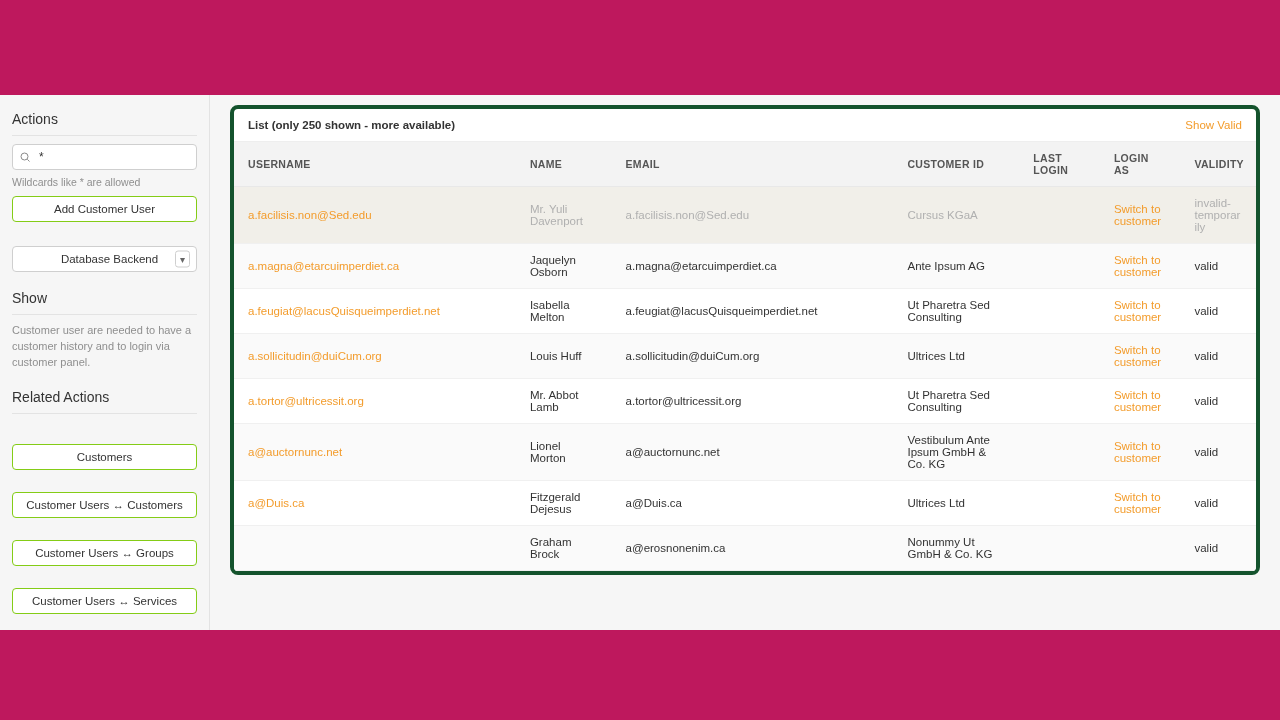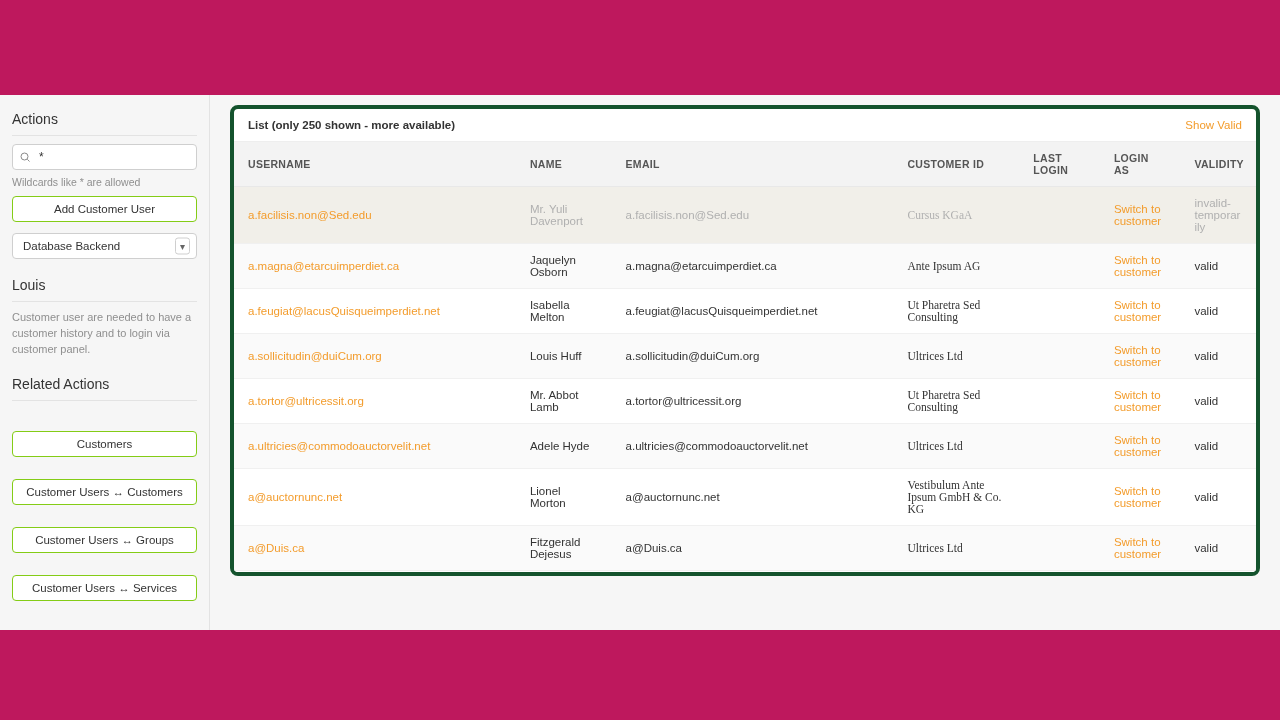--- a/index.html
+++ b/index.html
@@ -30,21 +30,21 @@
   .search-wrap .icon { margin-right:6px; color:#8a8a8a; display:inline-flex; }
   .search-input {
     border:0; outline:0; width:100%; font-size:12px; color:#333;
   }
   .muted-note { color:#8f8f8f; font-size:10.5px; margin:6px 0 8px 0; }
   .btn {
     width:100%; text-align:center; border:1px solid #84cc16; background:#fff;
     color:#333; border-radius:4px; padding:6px 0; font-size:11.5px; cursor:pointer;
   }
   .btn + .btn { margin-top:10px; }
-  .btn.select-like { margin-top:11px; border-color:#cfcfcf; text-align:left;
+  .btn.select-like { margin-top:24px; border-color:#cfcfcf; text-align:center;
     padding-left:10px; position:relative; color:#333; }
   .btn.select-like .chev { position:absolute; right:6px; top:50%; transform:translateY(-50%);
     border:1px solid #cfcfcf; padding:2px 4px; border-radius:3px; color:#666; font-size:10px;}
   .hint-text { color:#8f8f8f; font-size:11px; line-height:1.45; }
   .related .btn { margin-top:22px; }
   
   .main { flex:1; padding:10px 20px; overflow:hidden; }
   .breadcrumb { color:#8a8a8a; font-size:11px; letter-spacing:.3px; margin:6px 0 14px 2px; }
   .breadcrumb .sep { margin:0 8px; color:#bcbcbc; }
   .breadcrumb .current { color:#333; font-weight:600; }
@@ -71,21 +71,21 @@
   tbody tr:nth-child(even) td { background:#fafafa; }
   tbody tr.selected td { background:#f1efe9; }
   tbody tr.selected td.col-name,
   tbody tr.selected td.col-email,
   tbody tr.selected td.col-cust,
   tbody tr.selected td.col-valid { color:#b0b0b0; }
   .link { color:#f39c2c; cursor:pointer; }
   .col-username { width:280px; }
   .col-name { width:95px; }
   .col-email { width:280px; }
-  .col-cust { width:125px;font-family:Liberation Serif, serif; }
+  .col-cust { width:125px; }
   .col-login { width:80px; }
   .col-as { width:80px; }
   .col-valid { width:75px; }
   .table-scroll { max-height:430px; overflow:hidden; }
 </style>
 </head>
 <body>
 
 <div class="viewport">
   <div class="app">
@@ -105,21 +105,21 @@
       </div>
       <div class="muted-note">Wildcards like * are allowed</div>
 
       <button class="btn">Add Customer User</button>
 
       <div class="btn select-like">
         <span>Database Backend</span>
         <span class="chev">▾</span>
       </div>
 
-      <div class="side-heading" style="margin-top:18px;">Louis</div>
+      <div class="side-heading" style="margin-top:18px;">Show</div>
       <div class="side-divider"></div>
       <div class="hint-text">Customer user are needed to have a customer history and to login via customer panel.</div>
 
       <div class="side-heading" style="margin-top:18px;">Related Actions</div>
       <div class="side-divider"></div>
       <div class="related">
         <button class="btn">Customers</button>
         <button class="btn">Customer Users ↔ Customers</button>
         <button class="btn">Customer Users ↔ Groups</button>
         <button class="btn">Customer Users ↔ Services</button>
@@ -196,29 +196,20 @@
                 <tr>
                   <td class="col-username"><span class="link">a.tortor@ultricessit.org</span></td>
                   <td class="col-name">Mr. Abbot Lamb</td>
                   <td class="col-email">a.tortor@ultricessit.org</td>
                   <td class="col-cust">Ut Pharetra Sed Consulting</td>
                   <td class="col-login"></td>
                   <td class="col-as"><span class="link">Switch to customer</span></td>
                   <td class="col-valid">valid</td>
                 </tr>
                 <tr>
-                  <td class="col-username"><span class="link">a.ultricies@commodoauctorvelit.net</span></td>
-                  <td class="col-name">Adele Hyde</td>
-                  <td class="col-email">a.ultricies@commodoauctorvelit.net</td>
-                  <td class="col-cust">Ultrices Ltd</td>
-                  <td class="col-login"></td>
-                  <td class="col-as"><span class="link">Switch to customer</span></td>
-                  <td class="col-valid">valid</td>
-                </tr>
-                <tr>
                   <td class="col-username"><span class="link">a@auctornunc.net</span></td>
                   <td class="col-name">Lionel Morton</td>
                   <td class="col-email">a@auctornunc.net</td>
                   <td class="col-cust">Vestibulum Ante Ipsum GmbH &amp; Co. KG</td>
                   <td class="col-login"></td>
                   <td class="col-as"><span class="link">Switch to customer</span></td>
                   <td class="col-valid">valid</td>
                 </tr>
                 <tr>
                   <td class="col-username"><span class="link">a@Duis.ca</span></td>

